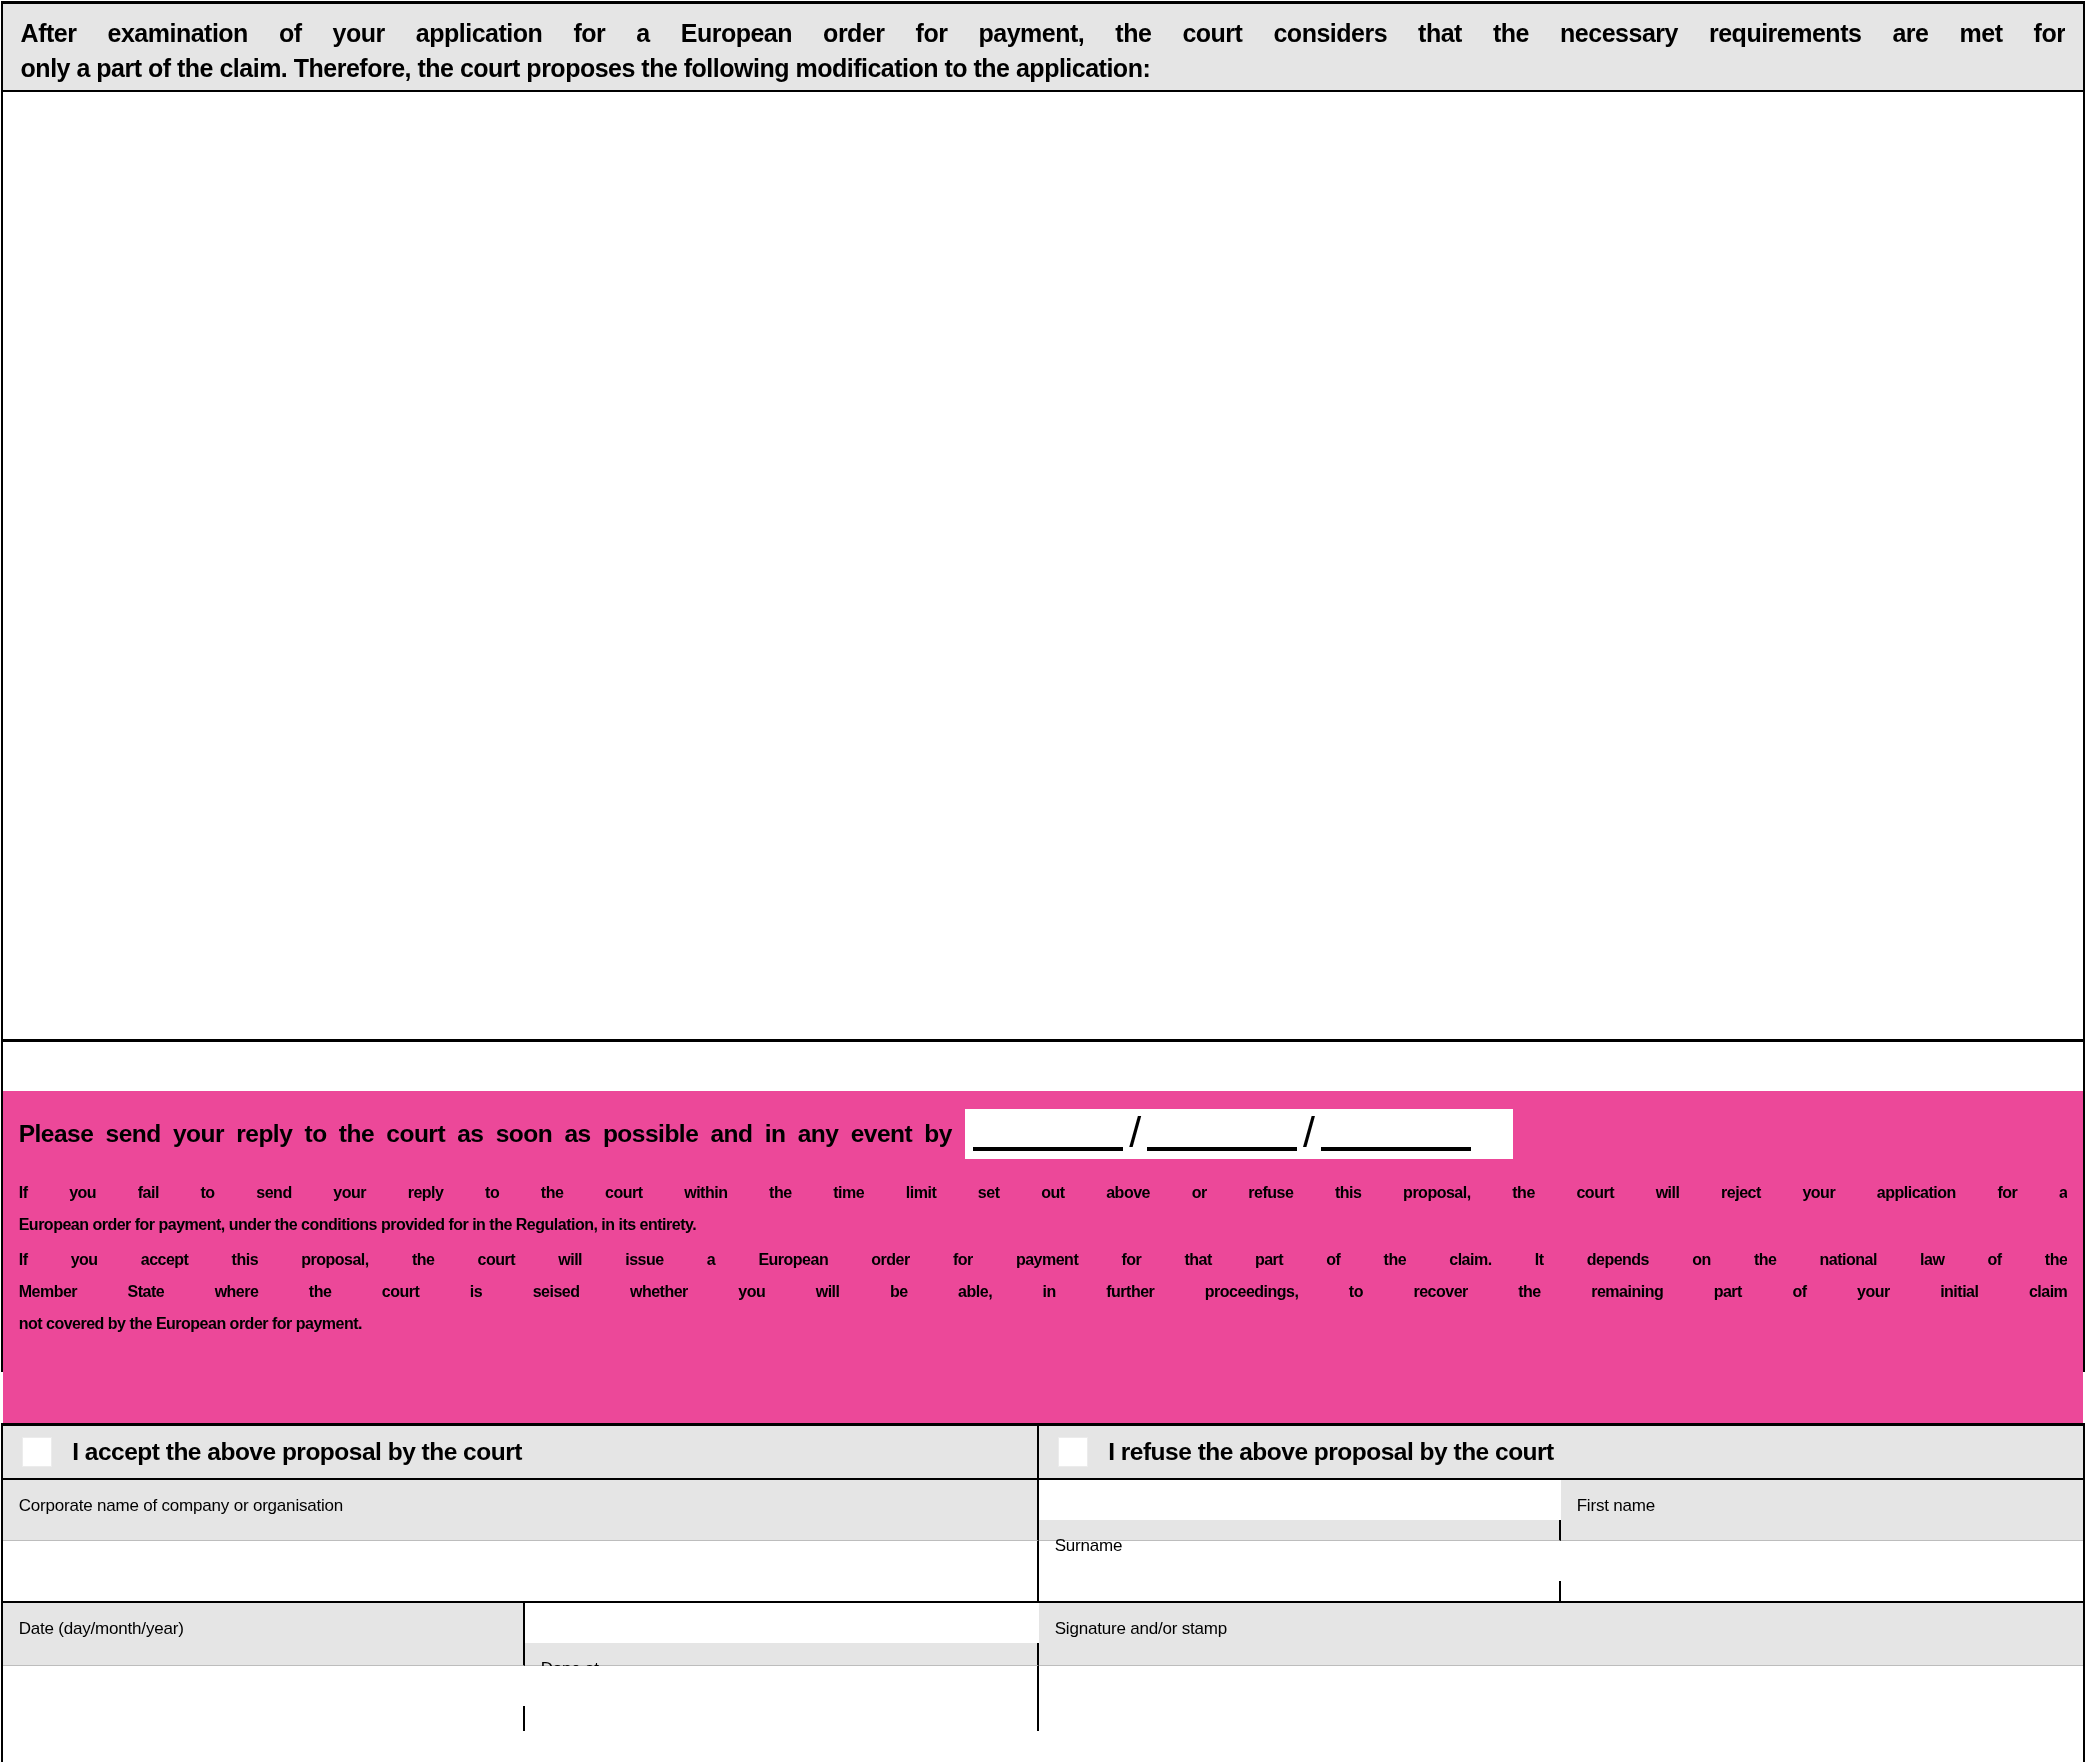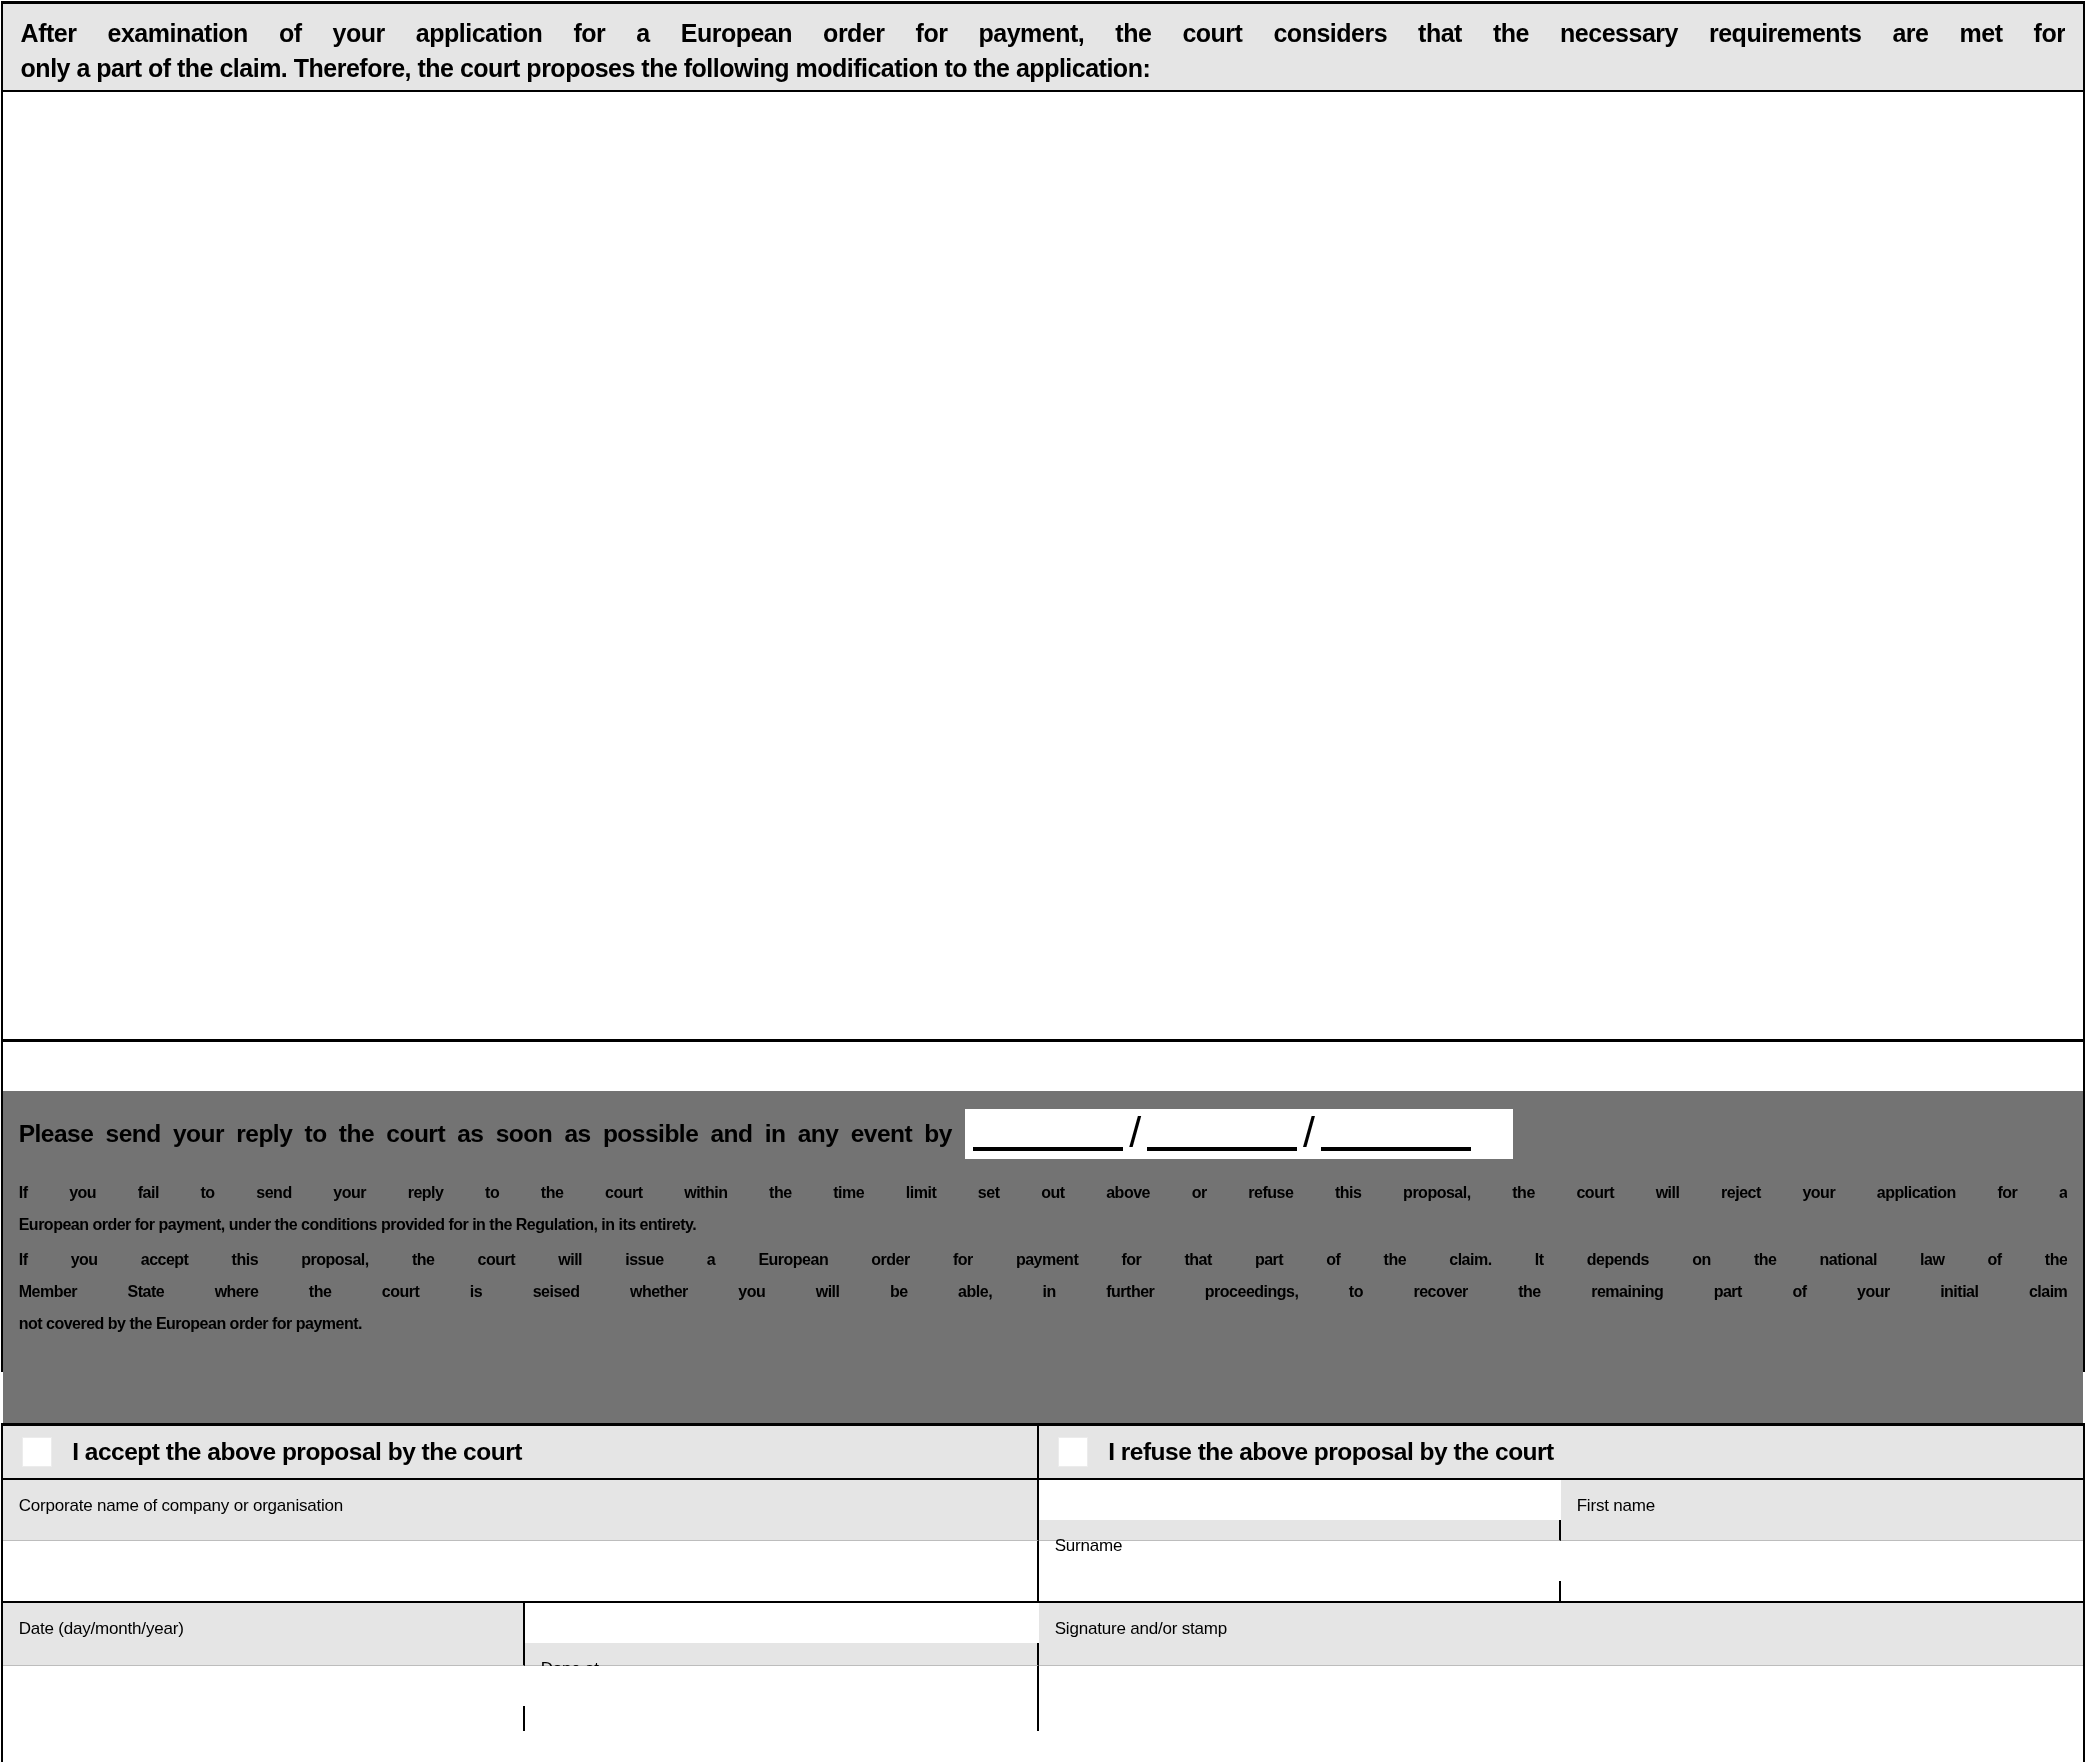--- a/index.html
+++ b/index.html
@@ -30,21 +30,21 @@
     letter-spacing:-0.5px;
     white-space:nowrap; overflow:hidden;
   }
   .jline { text-align:justify; text-align-last:justify; }
   .box1-body { height:899px; background:#ffffff; }
 
   
   .box2 { top:1039px; height:333px; }
   .box2-white { height:49px; background:#ffffff; }
   .box2-gray {
-    height:342px; background:#737373;
+    height:342px; background:#ec4899;
     padding:17.6px 15.7px 0 15.7px;
   }
   .send-row { display:flex; align-items:center; height:51px; margin-bottom:17.6px; }
   .send-text {
     font-size:24.5px; font-weight:700; letter-spacing:-0.5px;
     word-spacing:5.9px; white-space:nowrap;
   }
   .date-box {
     width:548px; height:50px; background:#ffffff;
     margin-left:12.7px; flex:0 0 auto;

